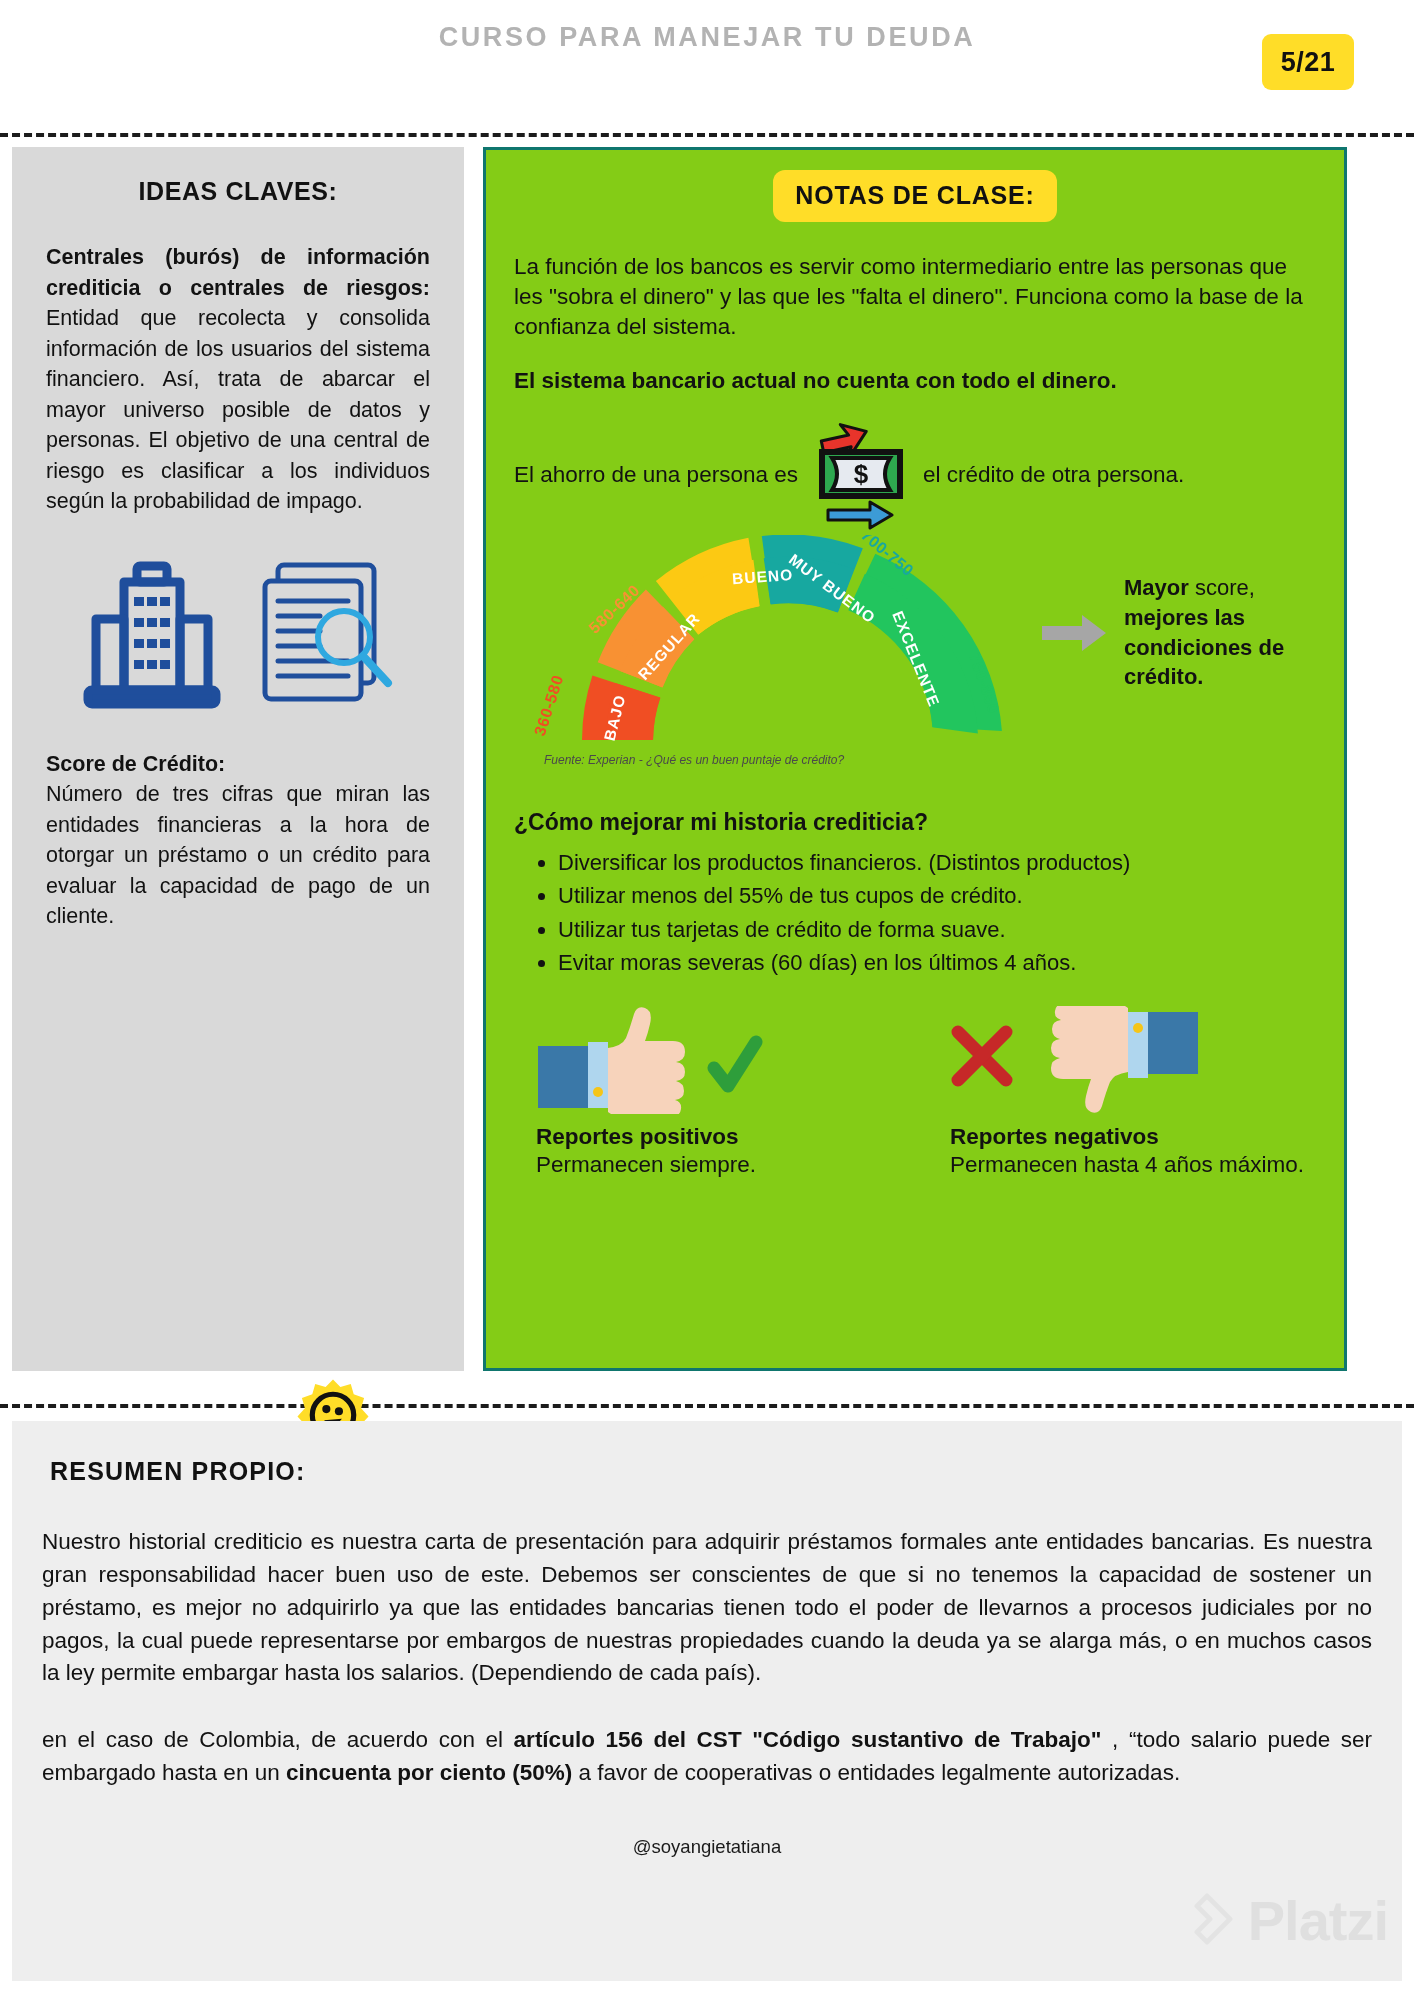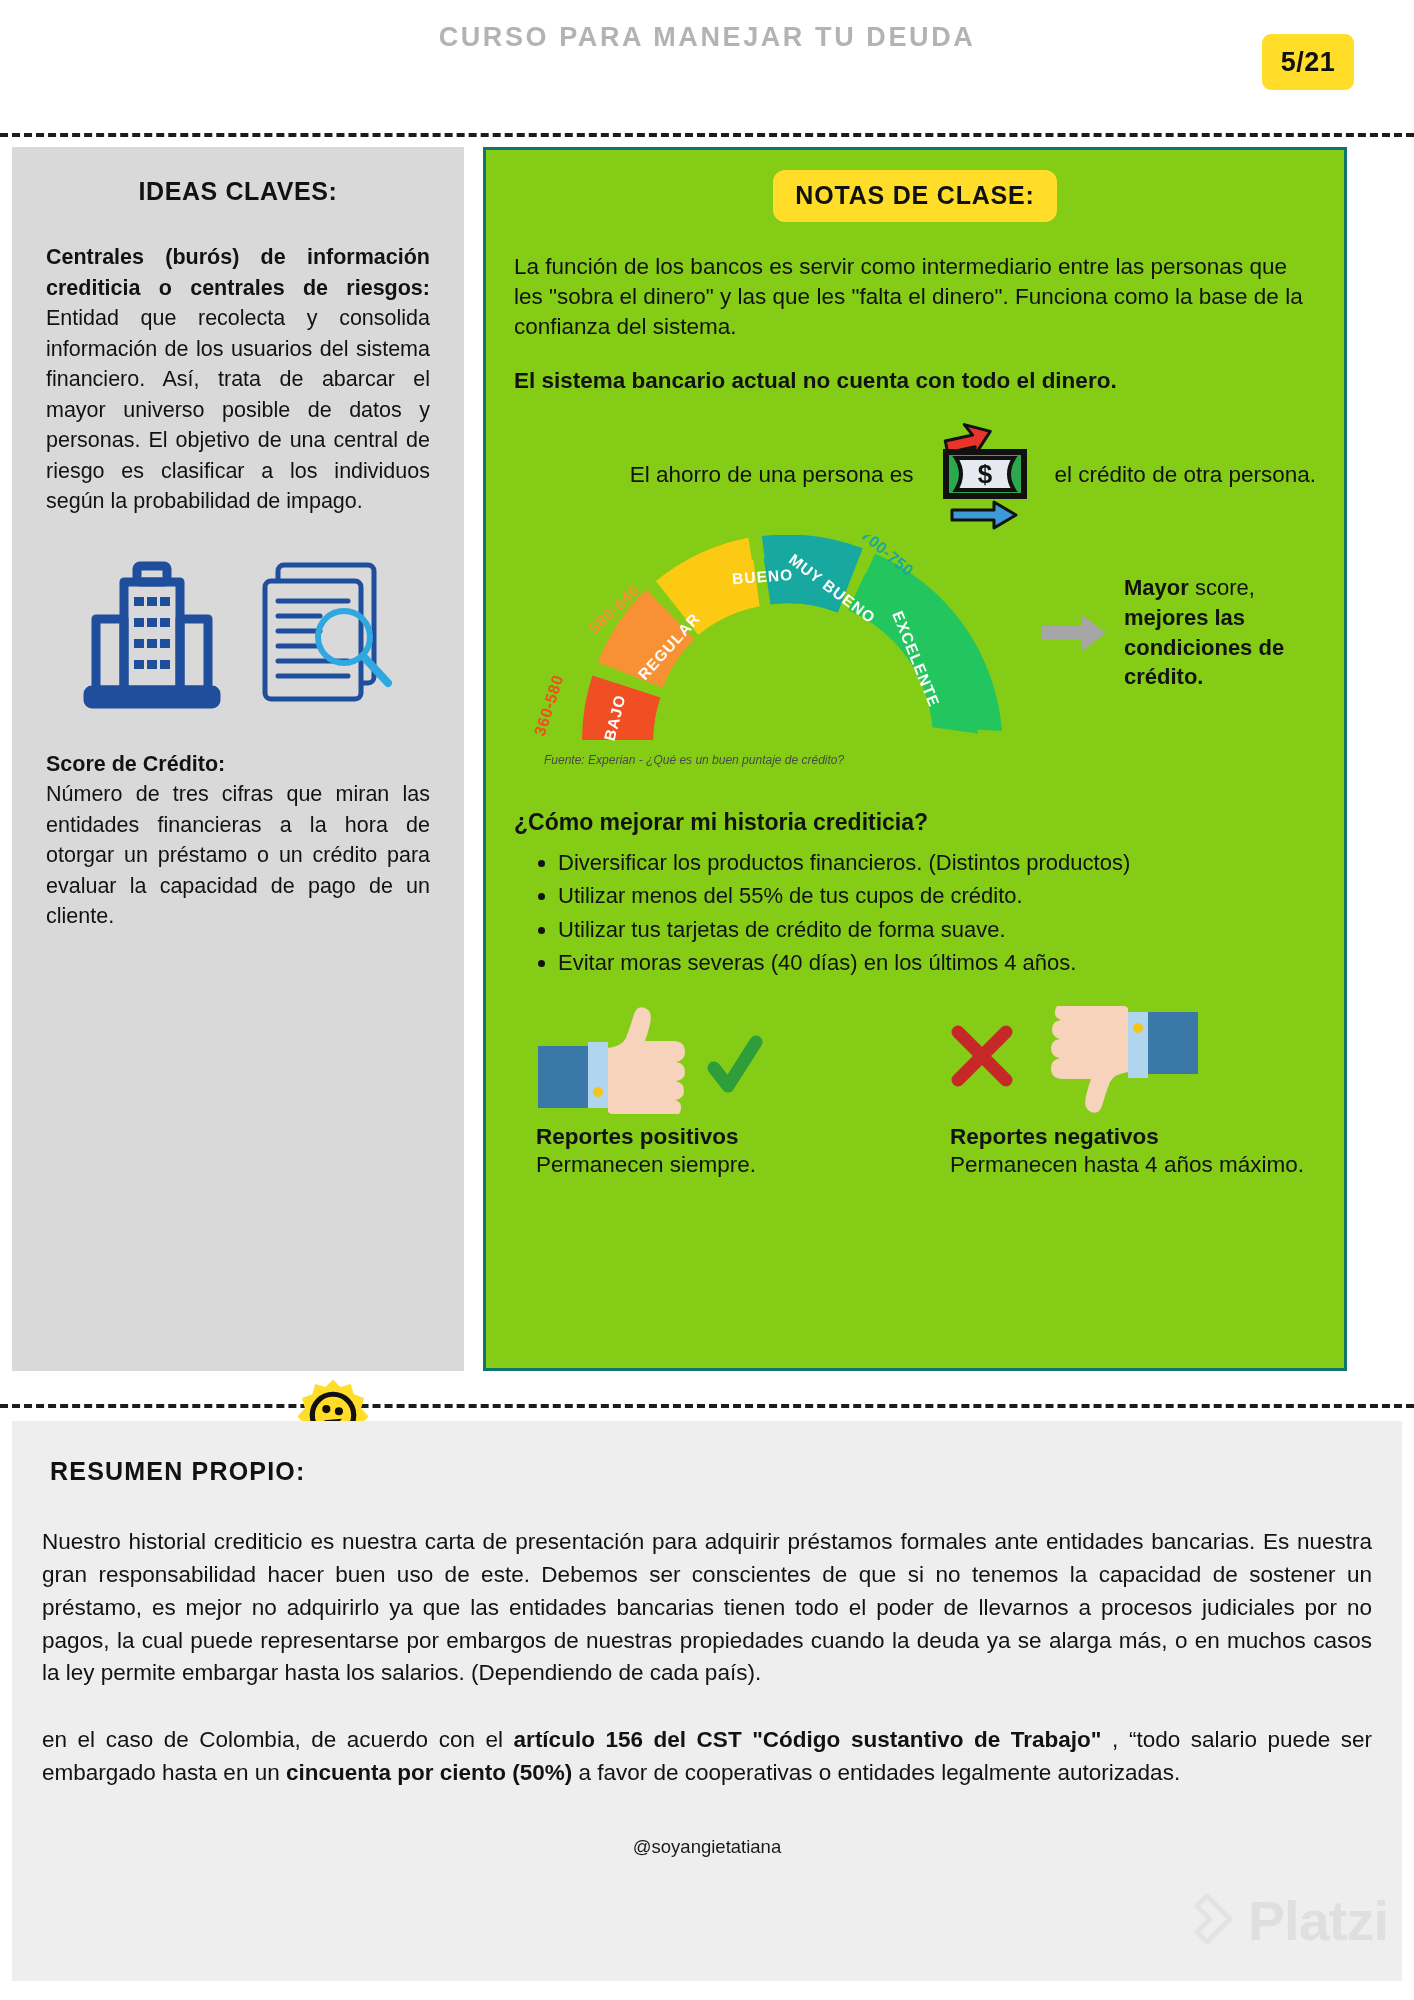--- a/index.html
+++ b/index.html
@@ -127,22 +127,21 @@
   }
   .notas-bold {
     font-size: 22.5px;
     font-weight: bold;
     margin-top: 26px;
   }
 
   .ahorro-row {
     display: flex;
     align-items: center;
-    justify-content: flex-end;
-    gap: 8px;
+    justify-content: flex-start;
     margin-top: 24px;
     font-size: 22.5px;
   }
   .bill-stack {
     position: relative;
     width: 125px; height: 115px;
     flex: 0 0 auto;
   }
 
   
@@ -400,21 +399,21 @@
       </div>
 
       <div class="gauge-caption">Fuente: Experian - ¿Qué es un buen puntaje de crédito?</div>
     </div>
 
     <div class="como-heading">¿Cómo mejorar mi historia crediticia?</div>
     <ul class="tips">
       <li>Diversificar los productos financieros. (Distintos productos)</li>
       <li>Utilizar menos del 55% de tus cupos de crédito.</li>
       <li>Utilizar tus tarjetas de crédito de forma suave.</li>
-      <li>Evitar moras severas (40 días) en los últimos 4 años.</li>
+      <li>Evitar moras severas (60 días) en los últimos 4 años.</li>
     </ul>
 
     <div class="reports-row">
       <div class="report-col">
         <div class="report-art">
           <svg width="250" height="108" viewBox="0 0 250 108">
             <g>
               <rect x="2" y="40" width="50" height="62" fill="#3A78A8"></rect>
               <rect x="52" y="36" width="20" height="66" fill="#AFD6EE"></rect>
               <circle cx="62" cy="86" r="5" fill="#F5C518"></circle>

